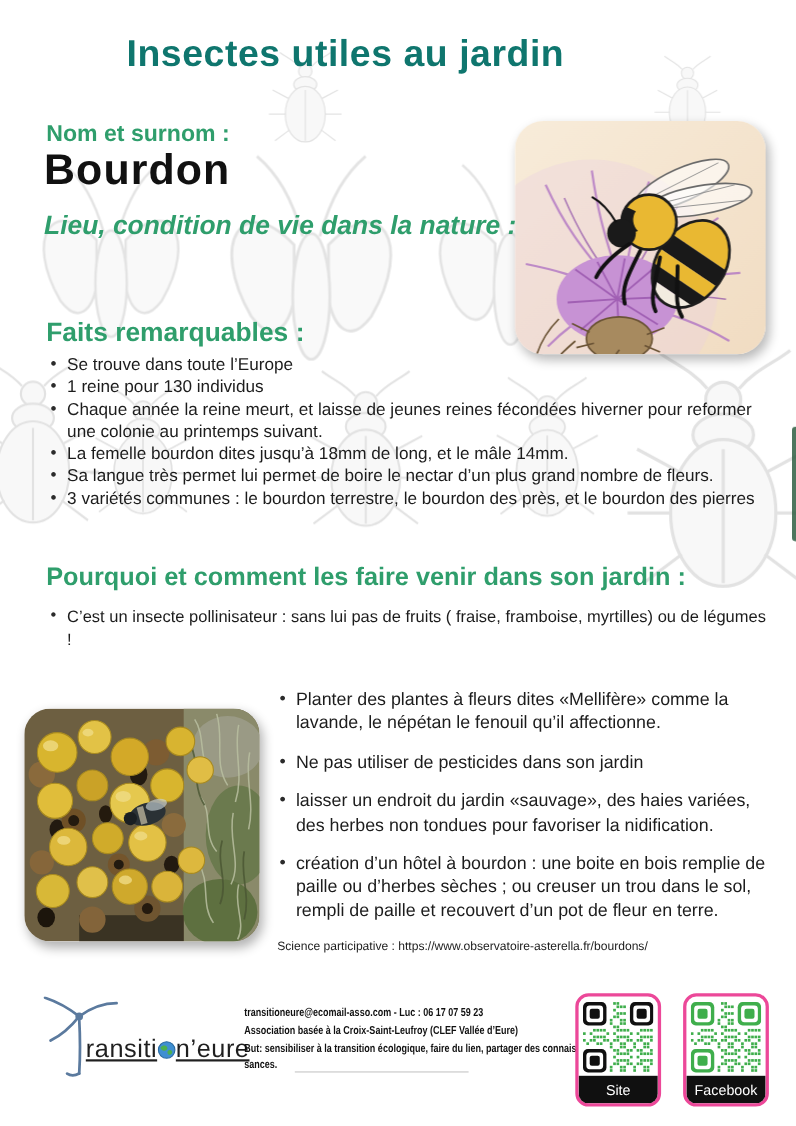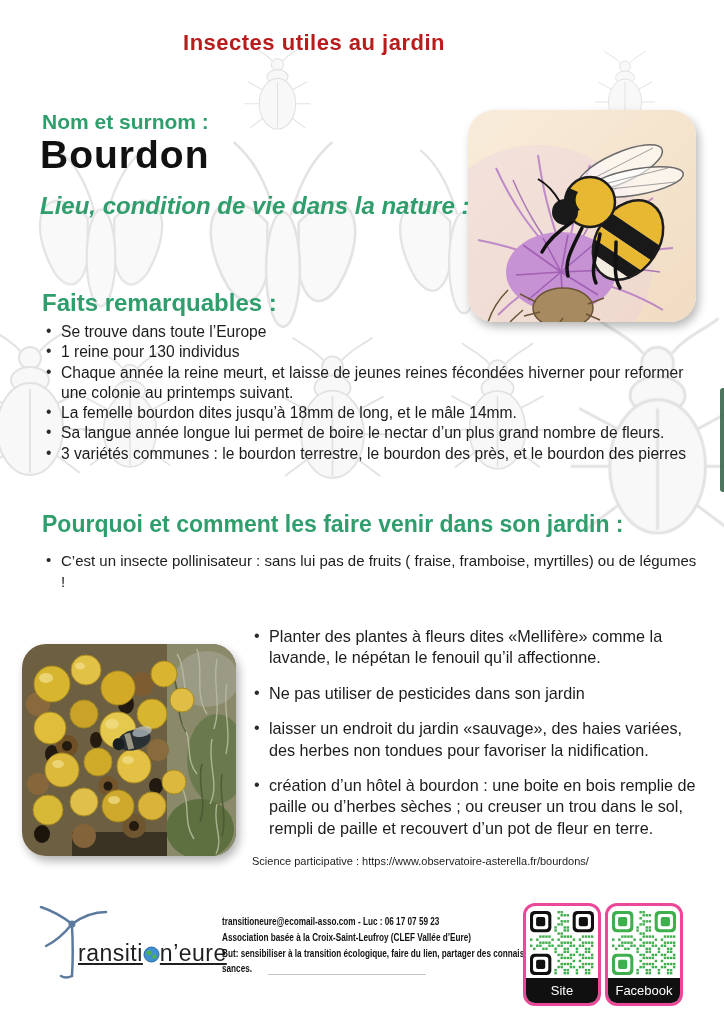--- a/index.html
+++ b/index.html
@@ -1,20 +1,20 @@
 <!DOCTYPE html>
 <html><head>
 <meta charset="utf-8">
 <style>
   html,body{margin:0;padding:0;background:#fff;}
   .page{position:relative;width:724px;height:1024px;background:#ffffff;overflow:hidden;
         font-family:"Liberation Sans", sans-serif;color:#1c1c1c;}
   .wm{position:absolute;left:0;top:0;pointer-events:none;}
   .page-title{position:absolute;left:0;top:30px;width:628px;text-align:center;
-        font-size:22px;font-weight:bold;color:#b91c1c;letter-spacing:0.5px;}
+        font-size:34px;font-weight:bold;color:#0f766e;letter-spacing:0.5px;}
   .green-h{position:absolute;font-weight:bold;color:#2f9e6c;}
   .name-label{left:42px;top:110px;font-size:21px;}
   .big-name{position:absolute;left:40px;top:133px;font-size:39px;font-weight:bold;color:#111;
         letter-spacing:1px;}
   .lieu-h{left:40px;top:192px;font-size:24px;font-style:italic;}
   .habitat-body{position:absolute;left:42px;top:223px;width:432px;font-size:16px;line-height:1.3;}
   .faits-h{left:42px;top:289px;font-size:24px;}
   .facts-list{position:absolute;left:46px;top:322px;width:652px;font-size:15.6px;line-height:1.3;}
   .pourquoi-h{left:42px;top:511px;font-size:23px;}
   .intro-list{position:absolute;left:46px;top:551px;width:652px;font-size:15px;line-height:1.38;}
@@ -37,21 +37,21 @@
   .logo{position:absolute;left:36px;top:906px;width:195px;height:82px;}
   .logo-text{position:absolute;left:42px;top:34px;font-size:23px;color:#1f1f1f;
         letter-spacing:0.5px;white-space:nowrap;text-decoration:underline;}
   .globe{display:inline-block;vertical-align:-2px;}
   .footer-text{position:absolute;left:222px;top:914px;width:390px;font-size:10.5px;font-weight:bold;
         line-height:1.5;transform:scaleX(.78);transform-origin:left top;color:#111;}
   .footer-text div{white-space:nowrap;}
   .footer-rule{position:absolute;left:268px;top:974px;width:158px;height:1px;background:#c6c6c6;}
   .qr{position:absolute;top:903px;width:78px;height:103px;border:3px solid #ec4899;border-radius:12px;
         background:#fff;box-sizing:border-box;overflow:hidden;display:flex;flex-direction:column;}
-  .qr-site{left:523px;} .qr-facebook{left:605px;}
+  .qr-site{left:523px;} .qr-facebook{left:621px;}
   .qr-grid{flex:1;padding:3px 4px 1px 4px;}
   .qr-grid svg{display:block;width:100%;height:100%;}
   .qr-label{height:25px;background:#101010;color:#fff;font-size:13px;display:flex;
         align-items:center;justify-content:center;}
 </style>
 </head>
 <body>
 
 <div class="page">
 
@@ -186,21 +186,21 @@
   <div class="big-name">Bourdon</div>
 
   <div class="green-h lieu-h">Lieu, condition de vie dans la nature :</div>
 
   <div class="green-h faits-h">Faits remarquables :</div>
   <ul class="blist facts-list">
     <li>Se trouve dans toute l’Europe</li>
     <li>1 reine pour 130 individus</li>
     <li>Chaque année la reine meurt, et laisse de jeunes reines fécondées hiverner pour reformer une colonie au printemps suivant.</li>
     <li>La femelle bourdon dites jusqu’à 18mm de long, et le mâle 14mm.</li>
-    <li>Sa langue année longue lui permet de boire le nectar d’un plus grand nombre de fleurs.</li>
+    <li>Sa langue très permet lui permet de boire le nectar d’un plus grand nombre de fleurs.</li>
     <li>3 variétés communes : le bourdon terrestre, le bourdon des près, et le bourdon des pierres</li>
   </ul>
 
   <div class="green-h pourquoi-h">Pourquoi et comment les faire venir dans son jardin :</div>
   <ul class="blist intro-list">
     <li>C’est un insecte pollinisateur : sans lui pas de fruits ( fraise, framboise, myrtilles) ou de légumes !</li>
   </ul>
 
   <figure class="nest-fig">
     <svg width="214" height="212" viewBox="0 0 214 212">

